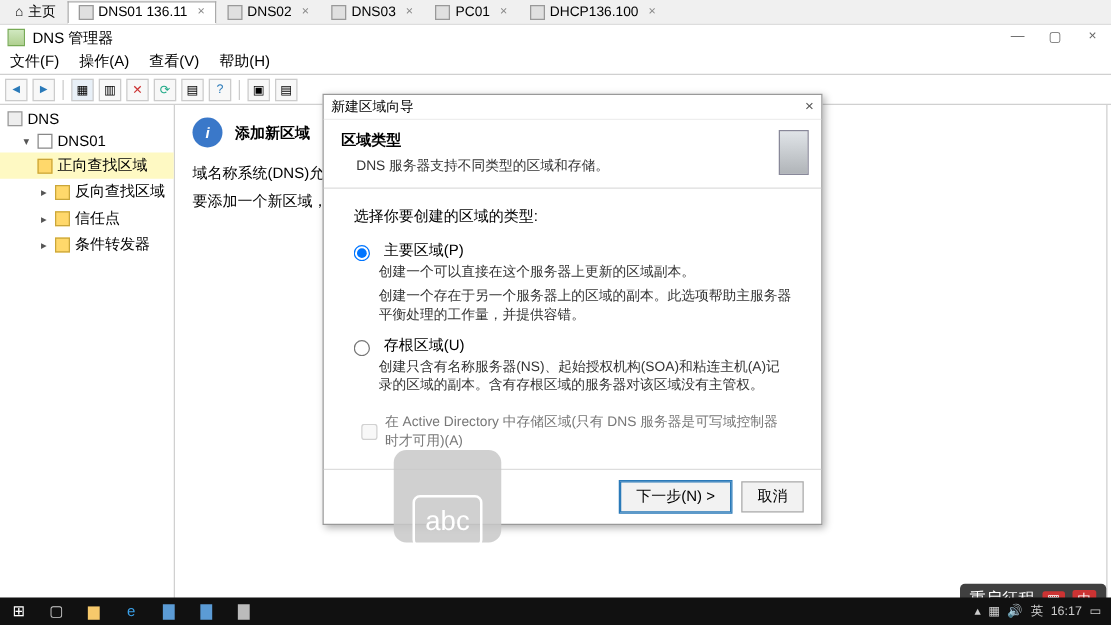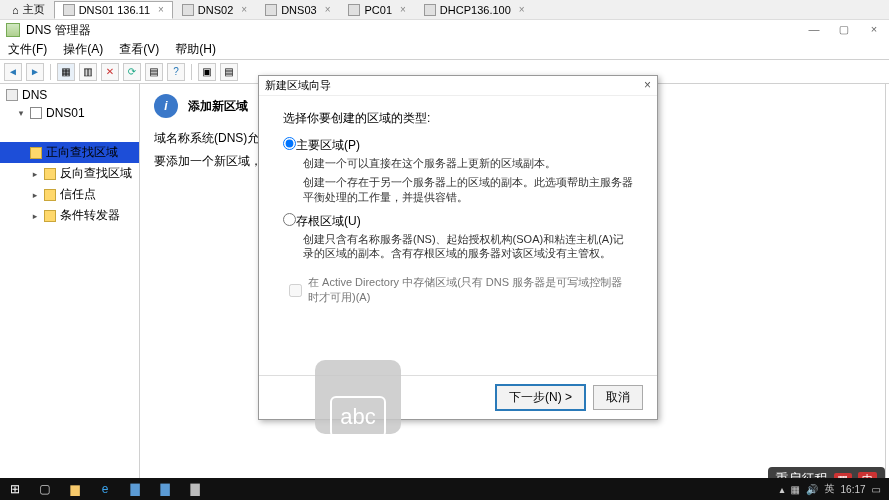--- a/index.html
+++ b/index.html
@@ -31,42 +31,42 @@
 .tb-btn.arrow-r::before { content: "►"; color: #2a7ab9; }
 
 
 .mmc-body { display: flex; height: 400px; }
 .tree { width: 140px; border-right: 1px solid #d0d0d0; padding: 2px 0; }
 .tree-item { padding: 2px 6px; display: flex; align-items: center; gap: 4px; cursor: pointer; }
 .tree-item .ic { width: 12px; height: 12px; display: inline-block; }
 .tree-item .caret { width: 10px; text-align: center; color: #555; font-size: 9px; }
 .tree-item.lvl1 { padding-left: 16px; }
 .tree-item.lvl2 { padding-left: 30px; }
-.tree-item.sel { background: #1d4ed8; margin-top: 20px; }
+.tree-item.sel { background: #fef9c3; }
 .ic-dns { background: #eee; border: 1px solid #999; }
 .ic-srv { background: #fff; border: 1px solid #888; }
 .ic-fld { background: #ffd86b; border: 1px solid #caa63a; }
 
 
 .content { flex: 1; padding: 10px 14px; position: relative; }
 .content-head { display: flex; align-items: center; gap: 10px; margin-bottom: 12px; }
 .content-head .info-ic { width: 24px; height: 24px; border-radius: 12px; background: #3a78c9; color: #fff; display: flex; align-items: center; justify-content: center; font-weight: bold; font-style: italic; }
 .content p { margin: 6px 0; font-size: 12px; }
 
 
 .wizard { position: absolute; left: 258px; top: 75px; width: 400px; height: 345px; background: #fff; border: 1px solid #999; box-shadow: 2px 2px 6px rgba(0,0,0,.3); display: flex; flex-direction: column; }
 .wiz-title { height: 20px; display: flex; align-items: center; padding: 0 6px; font-size: 11px; border-bottom: 1px solid #eee; }
 .wiz-close { position: absolute; right: 6px; top: 2px; cursor: pointer; color: #555; font-size: 12px; }
 .wiz-header { padding: 8px 14px 10px; border-bottom: 1px solid #ddd; position: relative; }
 .wiz-header b { font-size: 12px; }
 .wiz-header .sub { margin-left: 12px; margin-top: 4px; font-size: 11px; color: #333; }
 .wiz-header .srv-pic { position: absolute; right: 10px; top: 8px; width: 24px; height: 36px; background: linear-gradient(#e0e4e8,#b0b4b8); border: 1px solid #889; }
 .wiz-body { flex: 1; padding: 14px 24px 4px; font-size: 12px; overflow: hidden; }
 .wiz-body .prompt { margin-bottom: 10px; }
-.opt { margin: 8px 0 2px; display: flex; align-items: flex-start; gap: 0; }
+.opt { margin: 8px 0 2px; display: flex; align-items: flex-end; gap: 11px; }
 .opt input { margin: 0; }
 .opt-desc { margin: 2px 0 4px 20px; font-size: 11px; color: #333; line-height: 1.35; }
 .adcheck { margin: 14px 0 0 6px; display: flex; align-items: center; gap: 6px; color: #777; font-size: 11px; }
 .wiz-footer { height: 44px; border-top: 1px solid #ddd; display: flex; align-items: center; justify-content: flex-end; gap: 8px; padding: 0 14px; }
 .wiz-footer button { padding: 3px 12px; font-size: 12px; background: #f2f2f2; border: 1px solid #aaa; cursor: pointer; }
 .wiz-footer button.primary { border: 1px solid #2a7ab9; outline: 1px solid #2a7ab9; }
 
 
 .ime { position: absolute; left: 315px; top: 360px; width: 86px; height: 74px; border-radius: 10px; background: rgba(200,200,200,.85); display: flex; align-items: center; justify-content: center; color: #fff; font-size: 22px; }
 .ime .box { border: 2px solid #fff; border-radius: 6px; padding: 6px 8px; margin-top: 40px; }
@@ -192,20 +192,25 @@
     <p>要添加一个新区域，请在"操</p>
   </div>
 
   <div class="right-sep"></div>
 </div>
 
 <div class="wizard">
   <div class="wiz-title">
     <span>新建区域向导</span>
     <span class="wiz-close">×</span>
+  </div>
+  <div class="wiz-header">
+    <b>区域类型</b>
+    <div class="sub">DNS 服务器支持不同类型的区域和存储。</div>
+    <div class="srv-pic"></div>
   </div>
   <div class="wiz-body">
     <div class="prompt">选择你要创建的区域的类型:</div>
 
     <label class="opt">
       <input type="radio" name="zt" checked="" style="">
       <span>主要区域(P)</span>
     </label>
     <div class="opt-desc">创建一个可以直接在这个服务器上更新的区域副本。</div>
 

